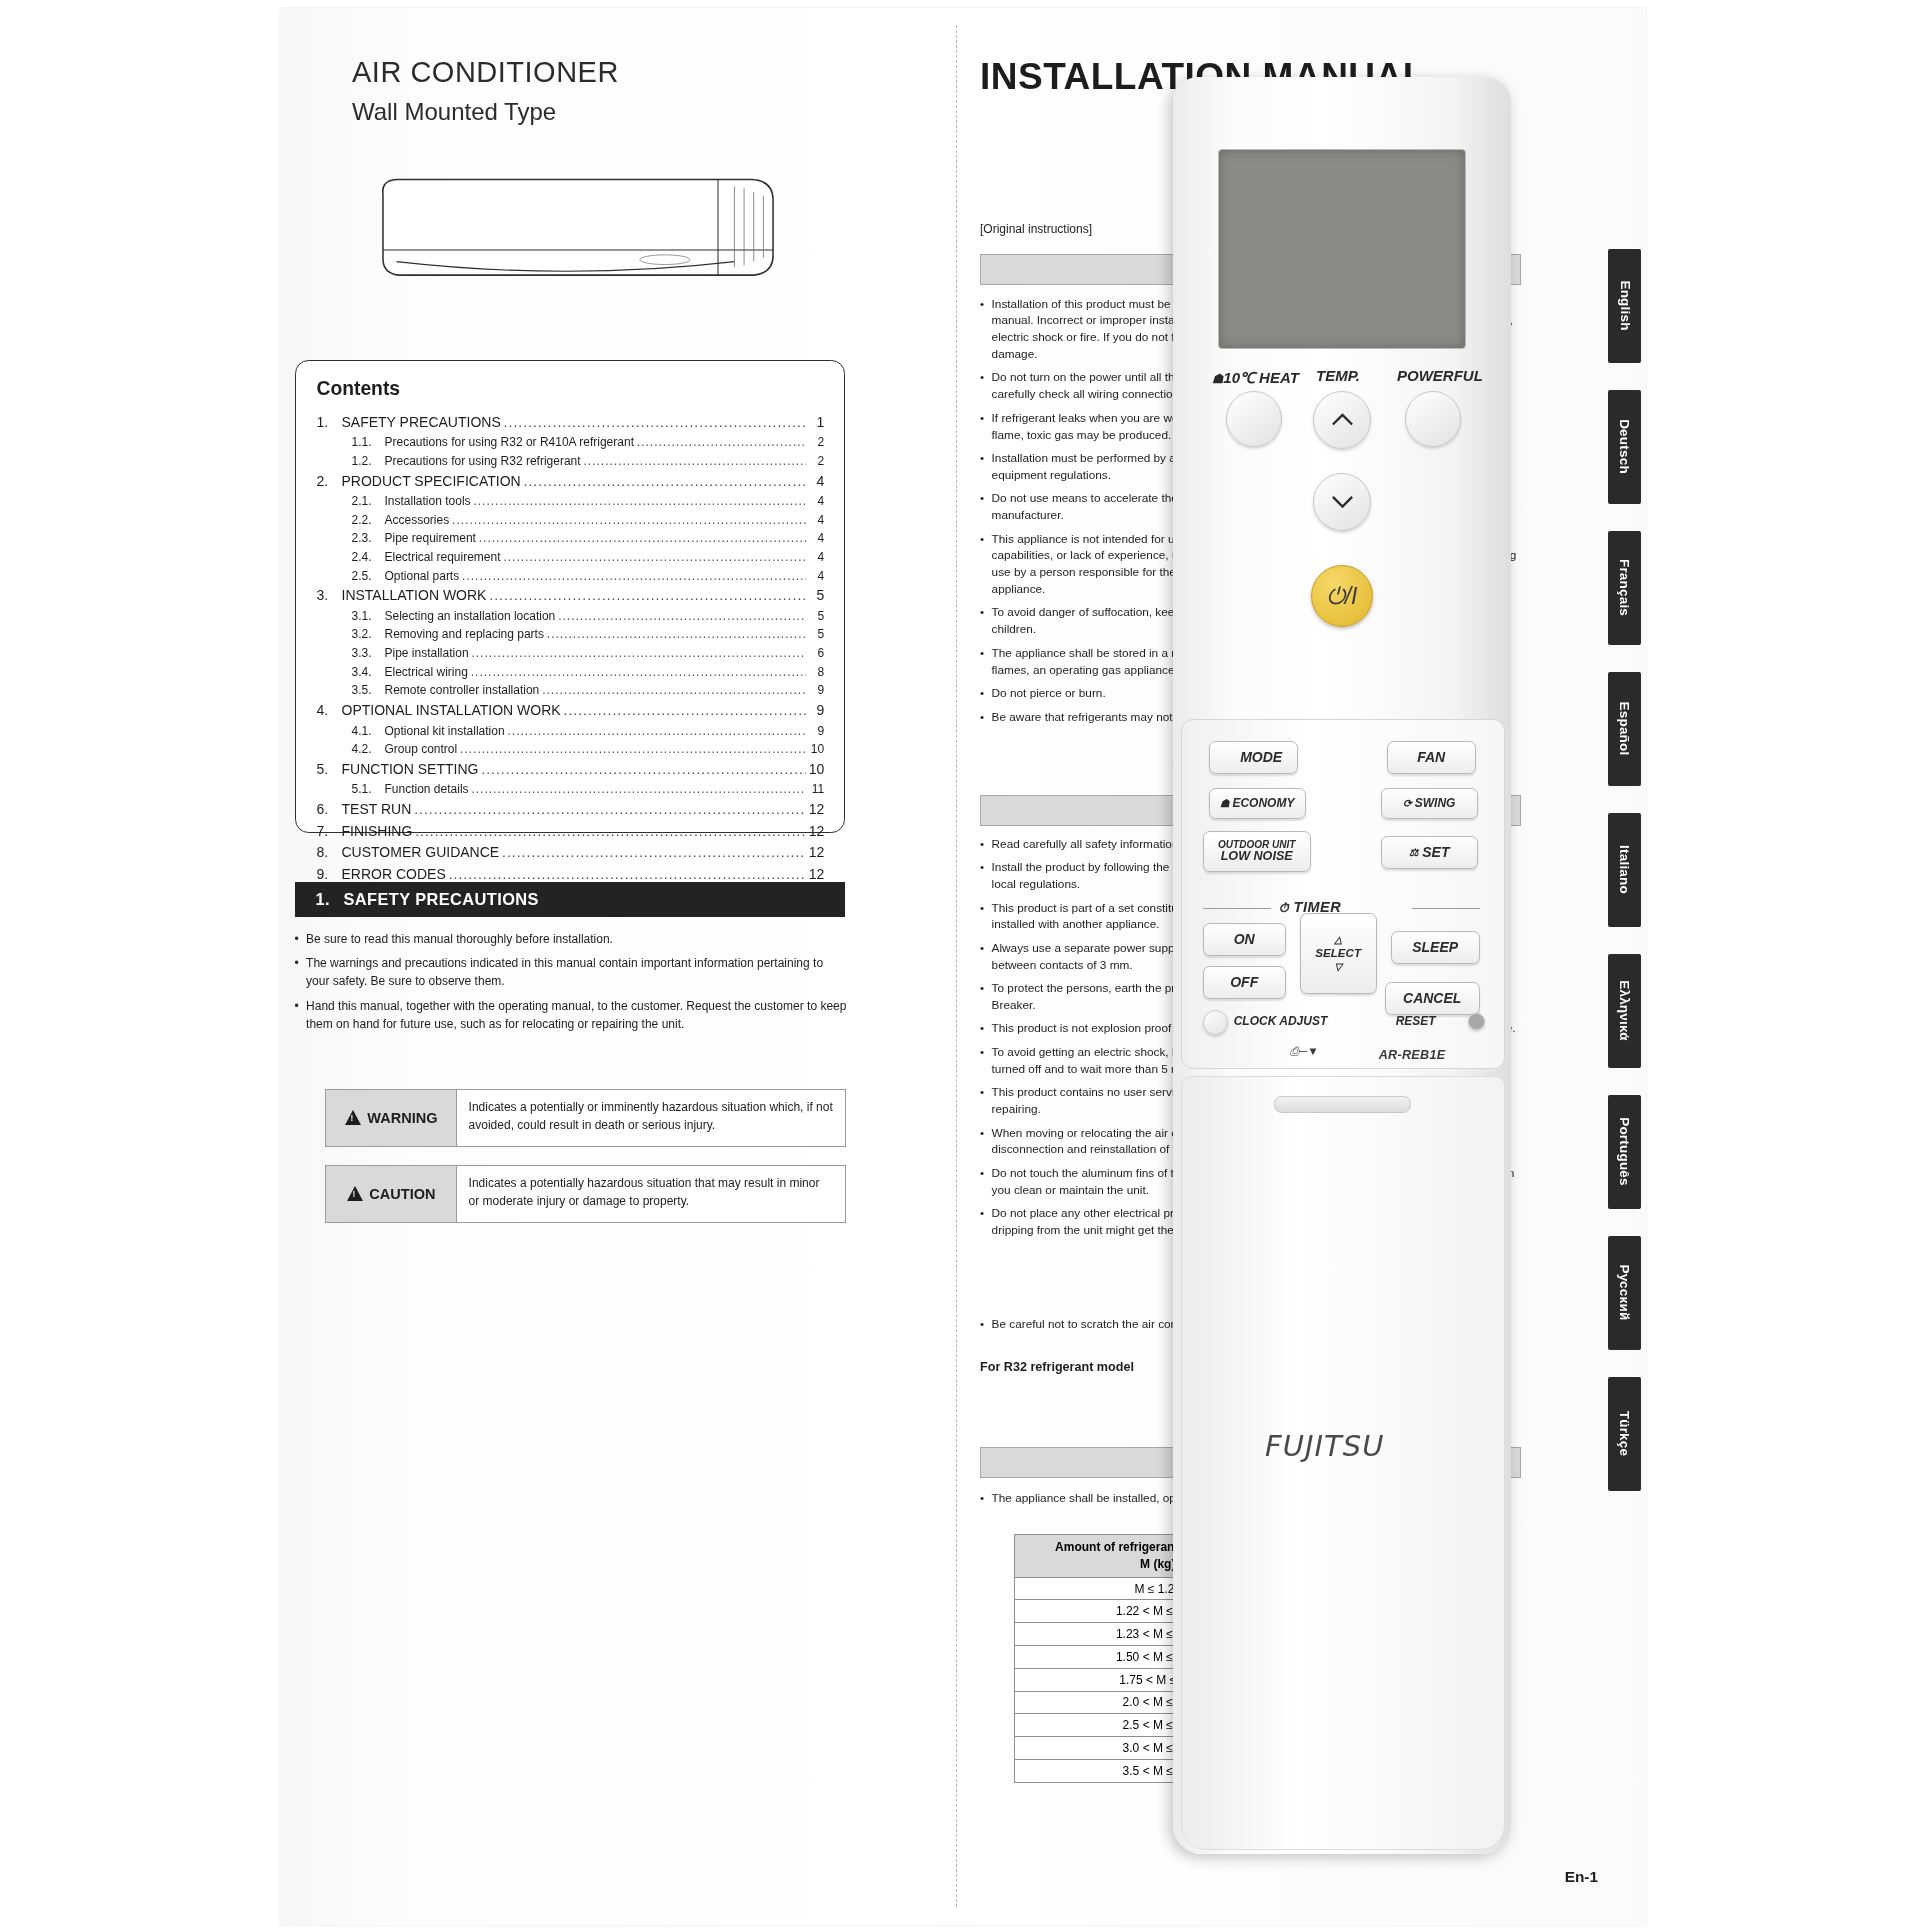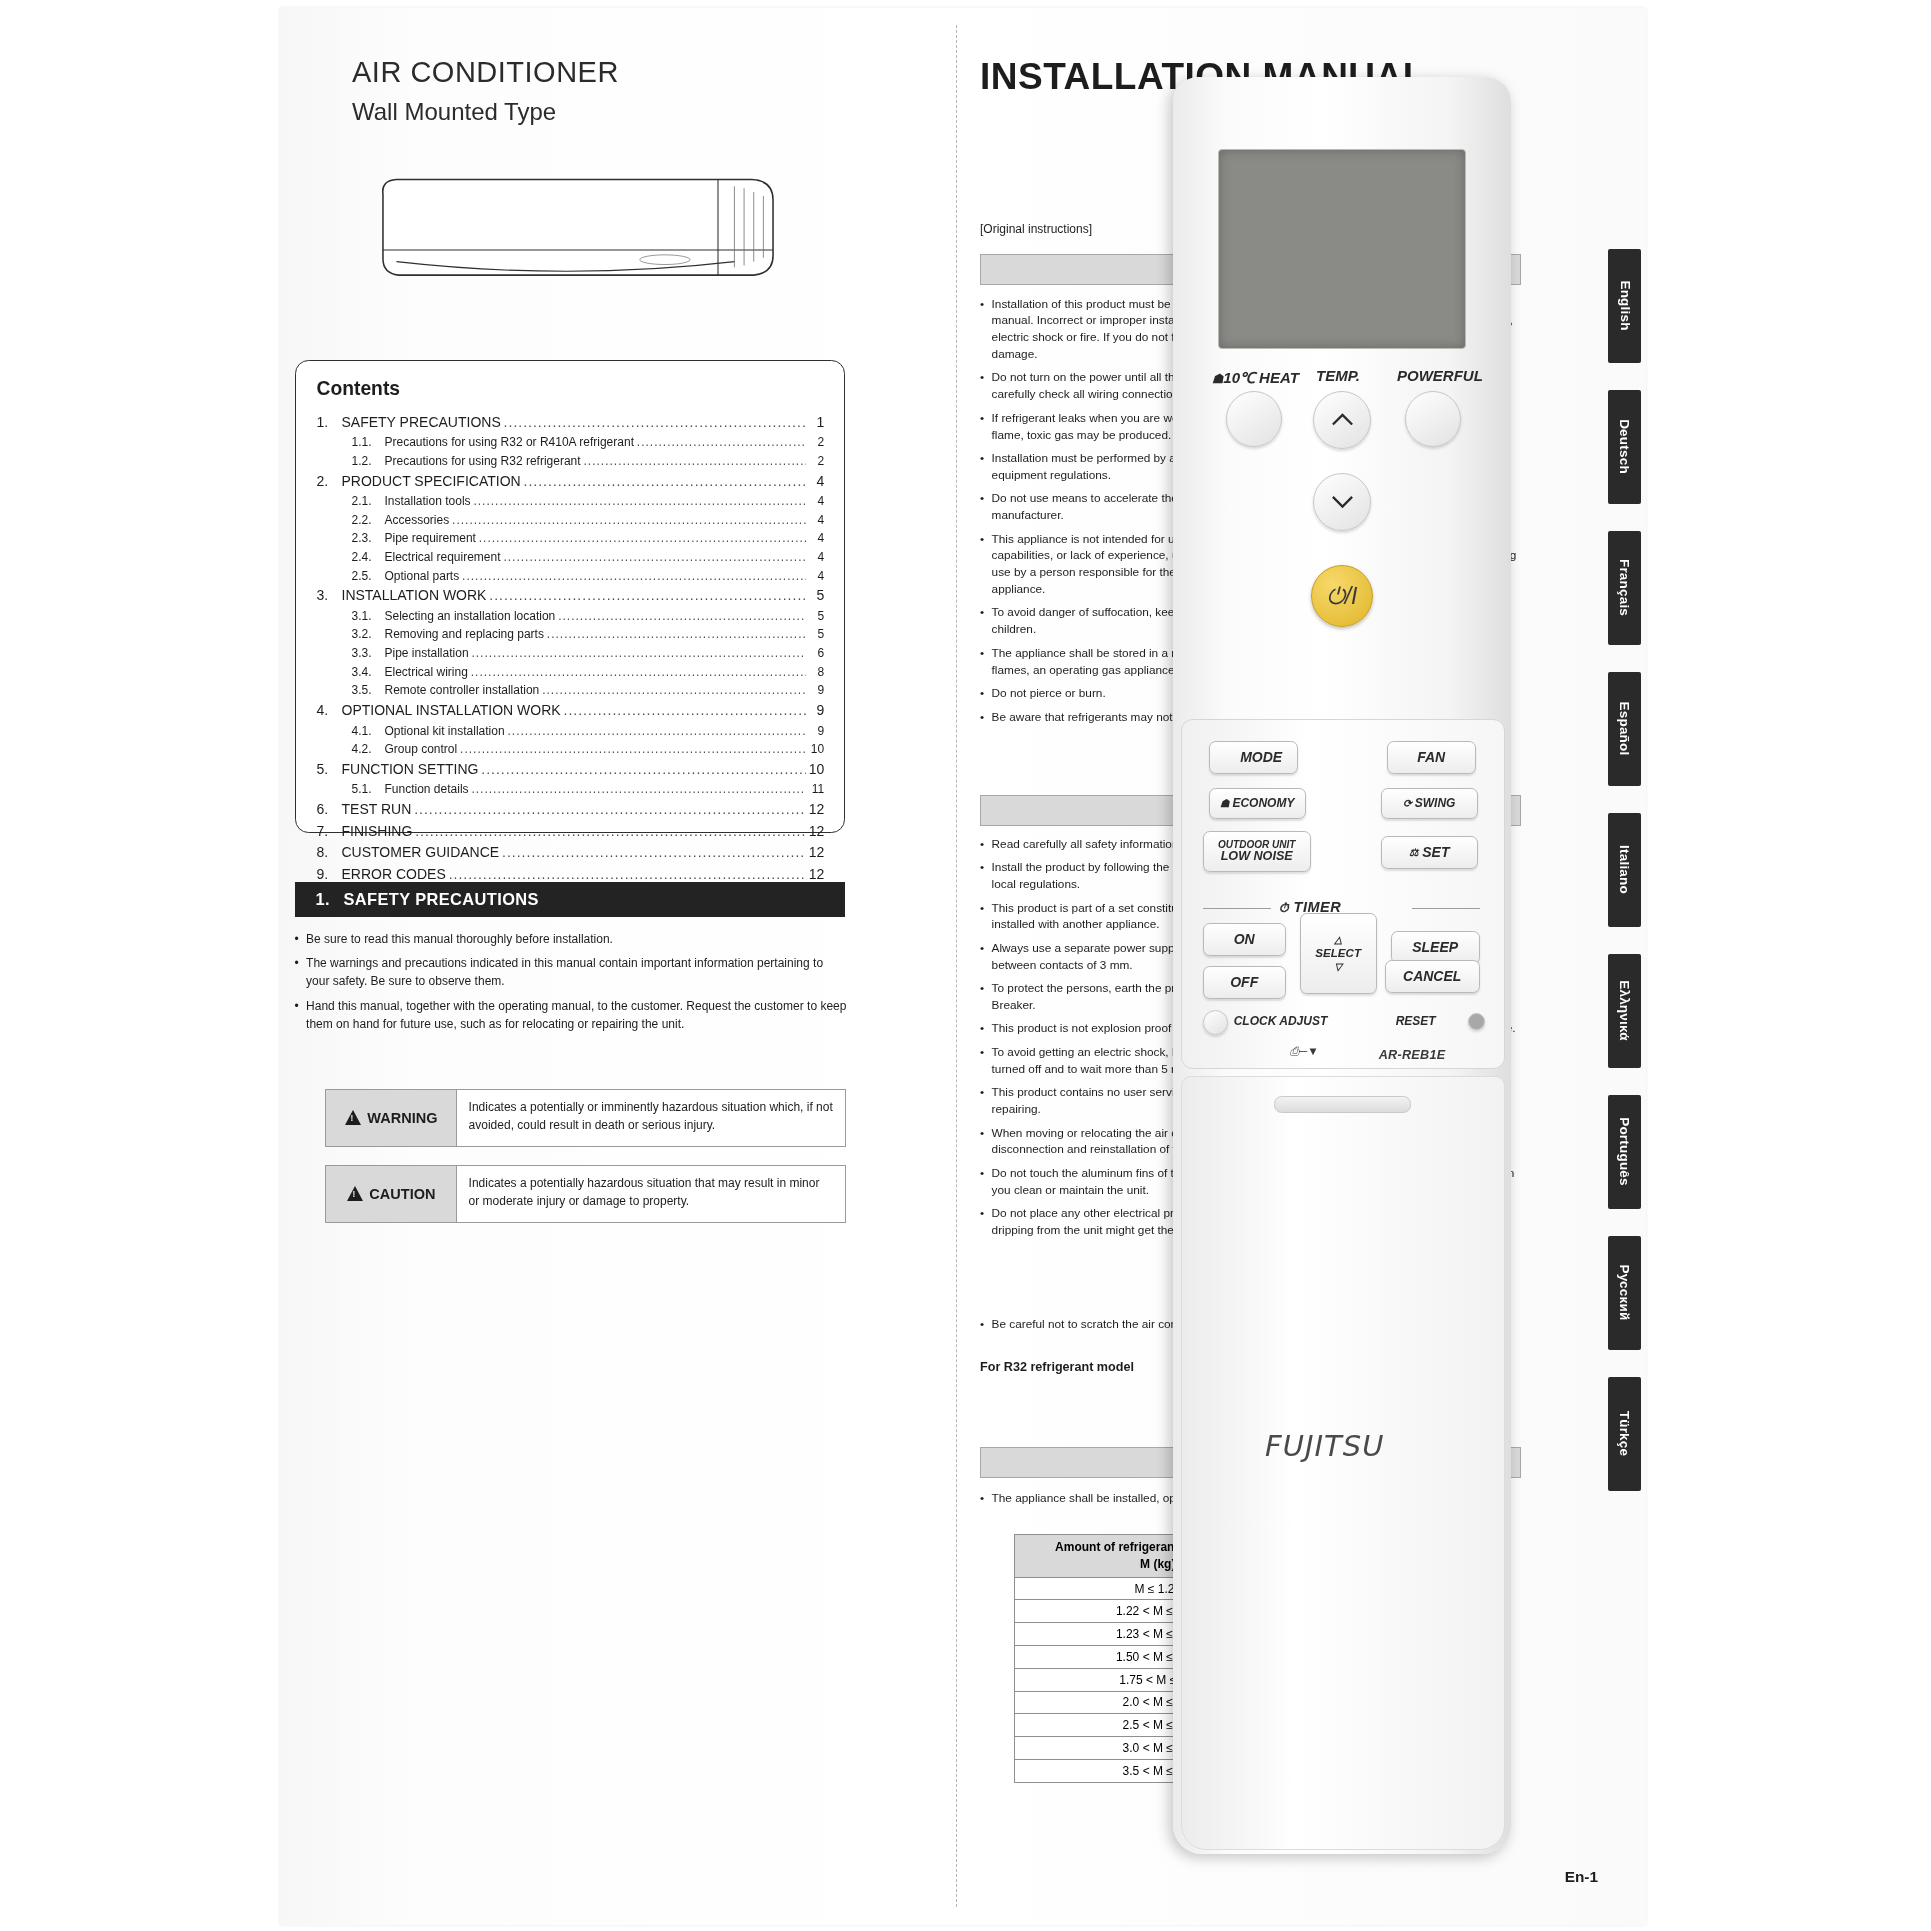--- a/index.html
+++ b/index.html
@@ -935,21 +935,21 @@
       <div class="btn" style="left:21px; top:203px; width:83px; height:33px;">ON</div>
       <div class="btn" style="left:209px; top:203px; width:89px; height:33px;margin-top:8px;">SLEEP</div>
 
       <div class="btn" style="left:118px; top:193px; width:77px; height:81px; flex-direction:column; font-size:11.6px; gap:1.9px;">
         <span style="font-size:9.7px;">△</span>
         <span>SELECT</span>
         <span style="font-size:9.7px;">▽</span>
       </div>
 
       <div class="btn" style="left:21px; top:246px; width:83px; height:33px;">OFF</div>
-      <div class="btn" style="left:203px; top:240px; width:95px; height:33px;">CANCEL</div>
+      <div class="btn" style="left:203px; top:262px; width:95px; height:33px;">CANCEL</div>
 
       <div class="rc-round" style="left:21px; top:290px; width:23px; height:23px;"></div>
       <div class="clock-adjust" style="left:52px; top:294px;">CLOCK ADJUST</div>
       <div class="reset-lbl" style="left:214px; top:294px;">RESET</div>
       <div class="rc-round" style="left:286px; top:293px; width:15.4px; height:15.4px; background:#a8a8a8;"></div>
 
       <div class="model-no" style="left:197px; top:328px;">AR-REB1E</div>
       <div style="position:absolute; left:108px; top:324px; font-size:11.6px; color:#3a3a3a;">⎙─▼</div>
     </div>
 

